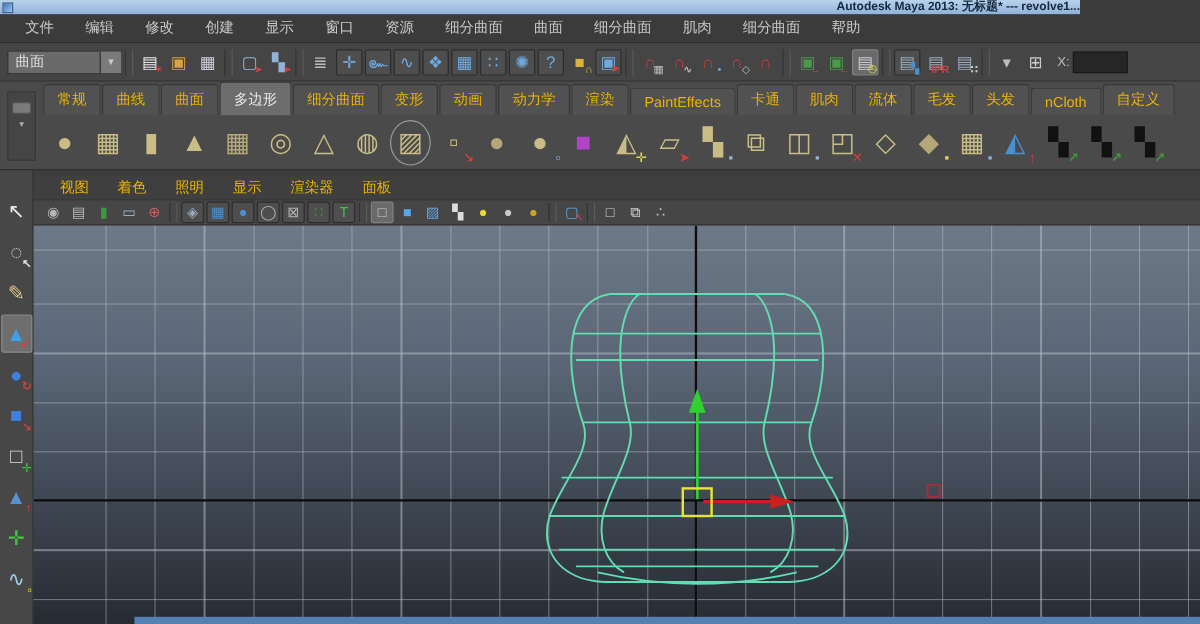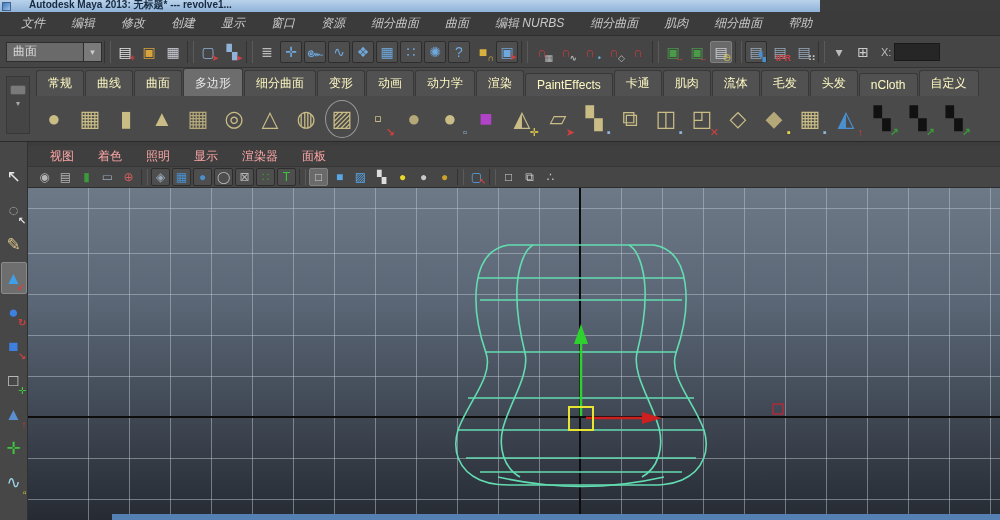--- a/index.html
+++ b/index.html
@@ -1,27 +1,27 @@
 <!DOCTYPE html>
 <html style="--wire: #63dcb1; --axis: #0d0d0d; --gridline: rgba(188,196,206,0.5); --manip-x: #cc1f1f; --manip-y: #2fd12f; --manip-c: #e6e632; --marker: #a82c3c; --strip: #5480b4;"><head>
 <meta charset="utf-8">
 <style>
   * { margin:0; padding:0; box-sizing:border-box; font-family:"Liberation Sans","DejaVu Sans",sans-serif; }
   html,body { width:1000px; height:520px; overflow:hidden; background:#3c3c3c; }
   .app { position:relative; width:1000px; height:520px; }
 
   
-  .titlebar { position:absolute; left:0; top:0; width:820px; height:12px;
-    background:linear-gradient(180deg,#b9d2ea,#8fb2d8); display:flex; align-items:center; gap:18px; padding-left:2px; }
+  .titlebar { position:absolute; left:0; top:0; width:900px; height:12px;
+    background:linear-gradient(180deg,#b9d2ea,#8fb2d8); display:flex; align-items:center; gap:1px; padding-left:2px;justify-content:space-between; }
   .winicon { width:9px; height:9px; background:linear-gradient(135deg,#3a7bc0,#9fc3e8); border:1px solid #46628a; }
   .titletext { font-size:10px; color:#16293f; font-weight:bold; white-space:nowrap; transform:translateY(-1px); }
 
   
   .menubar { position:absolute; left:0; top:12px; width:1000px; height:24px; background:#3b3b3b;
-    border-bottom:1px solid #2e2e2e; display:flex; align-items:flex-end; padding-left:8px;font-style:italic; }
+    border-bottom:1px solid #2e2e2e; display:flex; align-items:flex-end; padding-left:8px; }
   .mi { font-size:12px; color:#c9c9c9; padding:3px 13px; cursor:default; }
 
   
   .statusline { position:absolute; left:0; top:36px; width:1000px; height:32px; background:#454545;
     border-bottom:1px solid #333; display:flex; align-items:center; padding-left:6px; overflow:hidden; }
   .dropdown { width:96px; height:20px; background:#6a6a6a; border:1px solid #2d2d2d; display:flex; align-items:center; }
   .dropdown .val { flex:1; font-size:12px; color:#ddd; padding-left:6px; }
   .dropdown .arr { width:18px; height:100%; background:#7a7a7a; border-left:1px solid #2d2d2d;
     color:#ccc; font-size:9px; display:flex; align-items:center; justify-content:center; }
   .vsep { width:7px; height:22px; margin:0 2px; border-left:1px solid #333; border-right:1px solid #5a5a5a; }
@@ -34,42 +34,42 @@
   .coordlabel { font-size:11px; color:#bbb; margin:0 3px 0 6px; }
   .coordfield { width:46px; height:18px; background:#262626; border:1px solid #1a1a1a; color:#ddd; font-size:11px; padding:0 3px; }
 
   
   .shelf { position:absolute; left:0; top:68px; width:1000px; height:74px; background:#4a4a4a; border-bottom:1px solid #2a2a2a; }
   .shelfselector { position:absolute; left:6px; top:8px; width:24px; height:58px; background:#454545;
     border:1px solid #383838; display:flex; flex-direction:column; align-items:center; gap:4px; padding-top:8px; }
   .shelfbtn { width:16px; height:10px; background:#7a7a7a; border:1px solid #555; border-radius:2px; }
   .shelfmenu { width:16px; height:10px; color:#aaa; font-size:8px; text-align:center; line-height:10px; }
   .shelftabs { position:absolute; left:36px; top:0; right:0; height:28px; display:flex; align-items:flex-end; }
-  .tab { font-size:12px; color:#fef9c3; background:#515151; border:1px solid #383838; border-bottom:none;
+  .tab { font-size:12px; color:#eab308; background:#515151; border:1px solid #383838; border-bottom:none;
     border-radius:3px 3px 0 0; padding:4px 11px 4px; margin-right:1px; white-space:nowrap; }
   .tab.active { background:#6d6d6d; color:#e8e8e8; padding-top:6px; }
   .shelficons { position:absolute; left:36px; top:29px; right:0; height:44px; display:flex; align-items:center; overflow:hidden; }
   .shelficons .icon { width:34px; height:38px; }
   .shelficons .icon .g1 { font-size:22px; }
   .shelficons .icon .g2 { font-size:11px; }
   .shelficons .icon.ringed { border:1px solid #9a9a9a; border-radius:50%; }
 
   
   .toolbox { position:absolute; left:0; top:142px; width:28px; height:378px; background:#474747; border-right:1px solid #303030;
     display:flex; flex-direction:column; align-items:center; padding-top:18px; gap:2px; }
   .toolbox .icon { width:26px; height:32px; }
   .toolbox .icon .g1 { font-size:17px; }
   .toolbox .icon .g2 { font-size:10px; }
   .toolbox .icon.hl { background:#6e6e6e; border:1px solid #8a8a8a; }
 
   
   .panel { position:absolute; left:28px; top:142px; width:972px; height:378px; }
   .panelmenus { position:absolute; left:0; top:4px; width:100%; height:20px; background:#3f3f3f;
     display:flex; align-items:center; padding-left:10px; }
-  .pm { font-size:12px; color:#fca5a5; padding:2px 12px; }
+  .pm { font-size:12px; color:#eab308; padding:2px 12px; }
   .paneltoolbar { position:absolute; left:0; top:24px; width:100%; height:22px; background:#464646;
     border-top:1px solid #363636; border-bottom:1px solid #2d2d2d; display:flex; align-items:center; padding-left:6px; }
   .paneltoolbar .icon { width:19px; height:18px; }
   .paneltoolbar .icon .g1 { font-size:12px; }
   .paneltoolbar .icon .g2 { font-size:8px; }
   .paneltoolbar .vsep { height:16px; }
 
   
   .viewport { position:absolute; left:0; top:46px; width:972px; height:332px; overflow:hidden;
     background:
@@ -96,21 +96,20 @@
   <div class="menubar">
       <span class="mi">文件</span>
       <span class="mi">编辑</span>
       <span class="mi">修改</span>
       <span class="mi">创建</span>
       <span class="mi">显示</span>
       <span class="mi">窗口</span>
       <span class="mi">资源</span>
       <span class="mi">细分曲面</span>
       <span class="mi">曲面</span>
-      <span class="mi">编辑 NURBS</span>
       <span class="mi">细分曲面</span>
       <span class="mi">肌肉</span>
       <span class="mi">细分曲面</span>
       <span class="mi">帮助</span>
     </div>
 
   <div class="statusline">
     <div class="dropdown">
       <span class="val">曲面</span>
       <span class="arr">▾</span>

